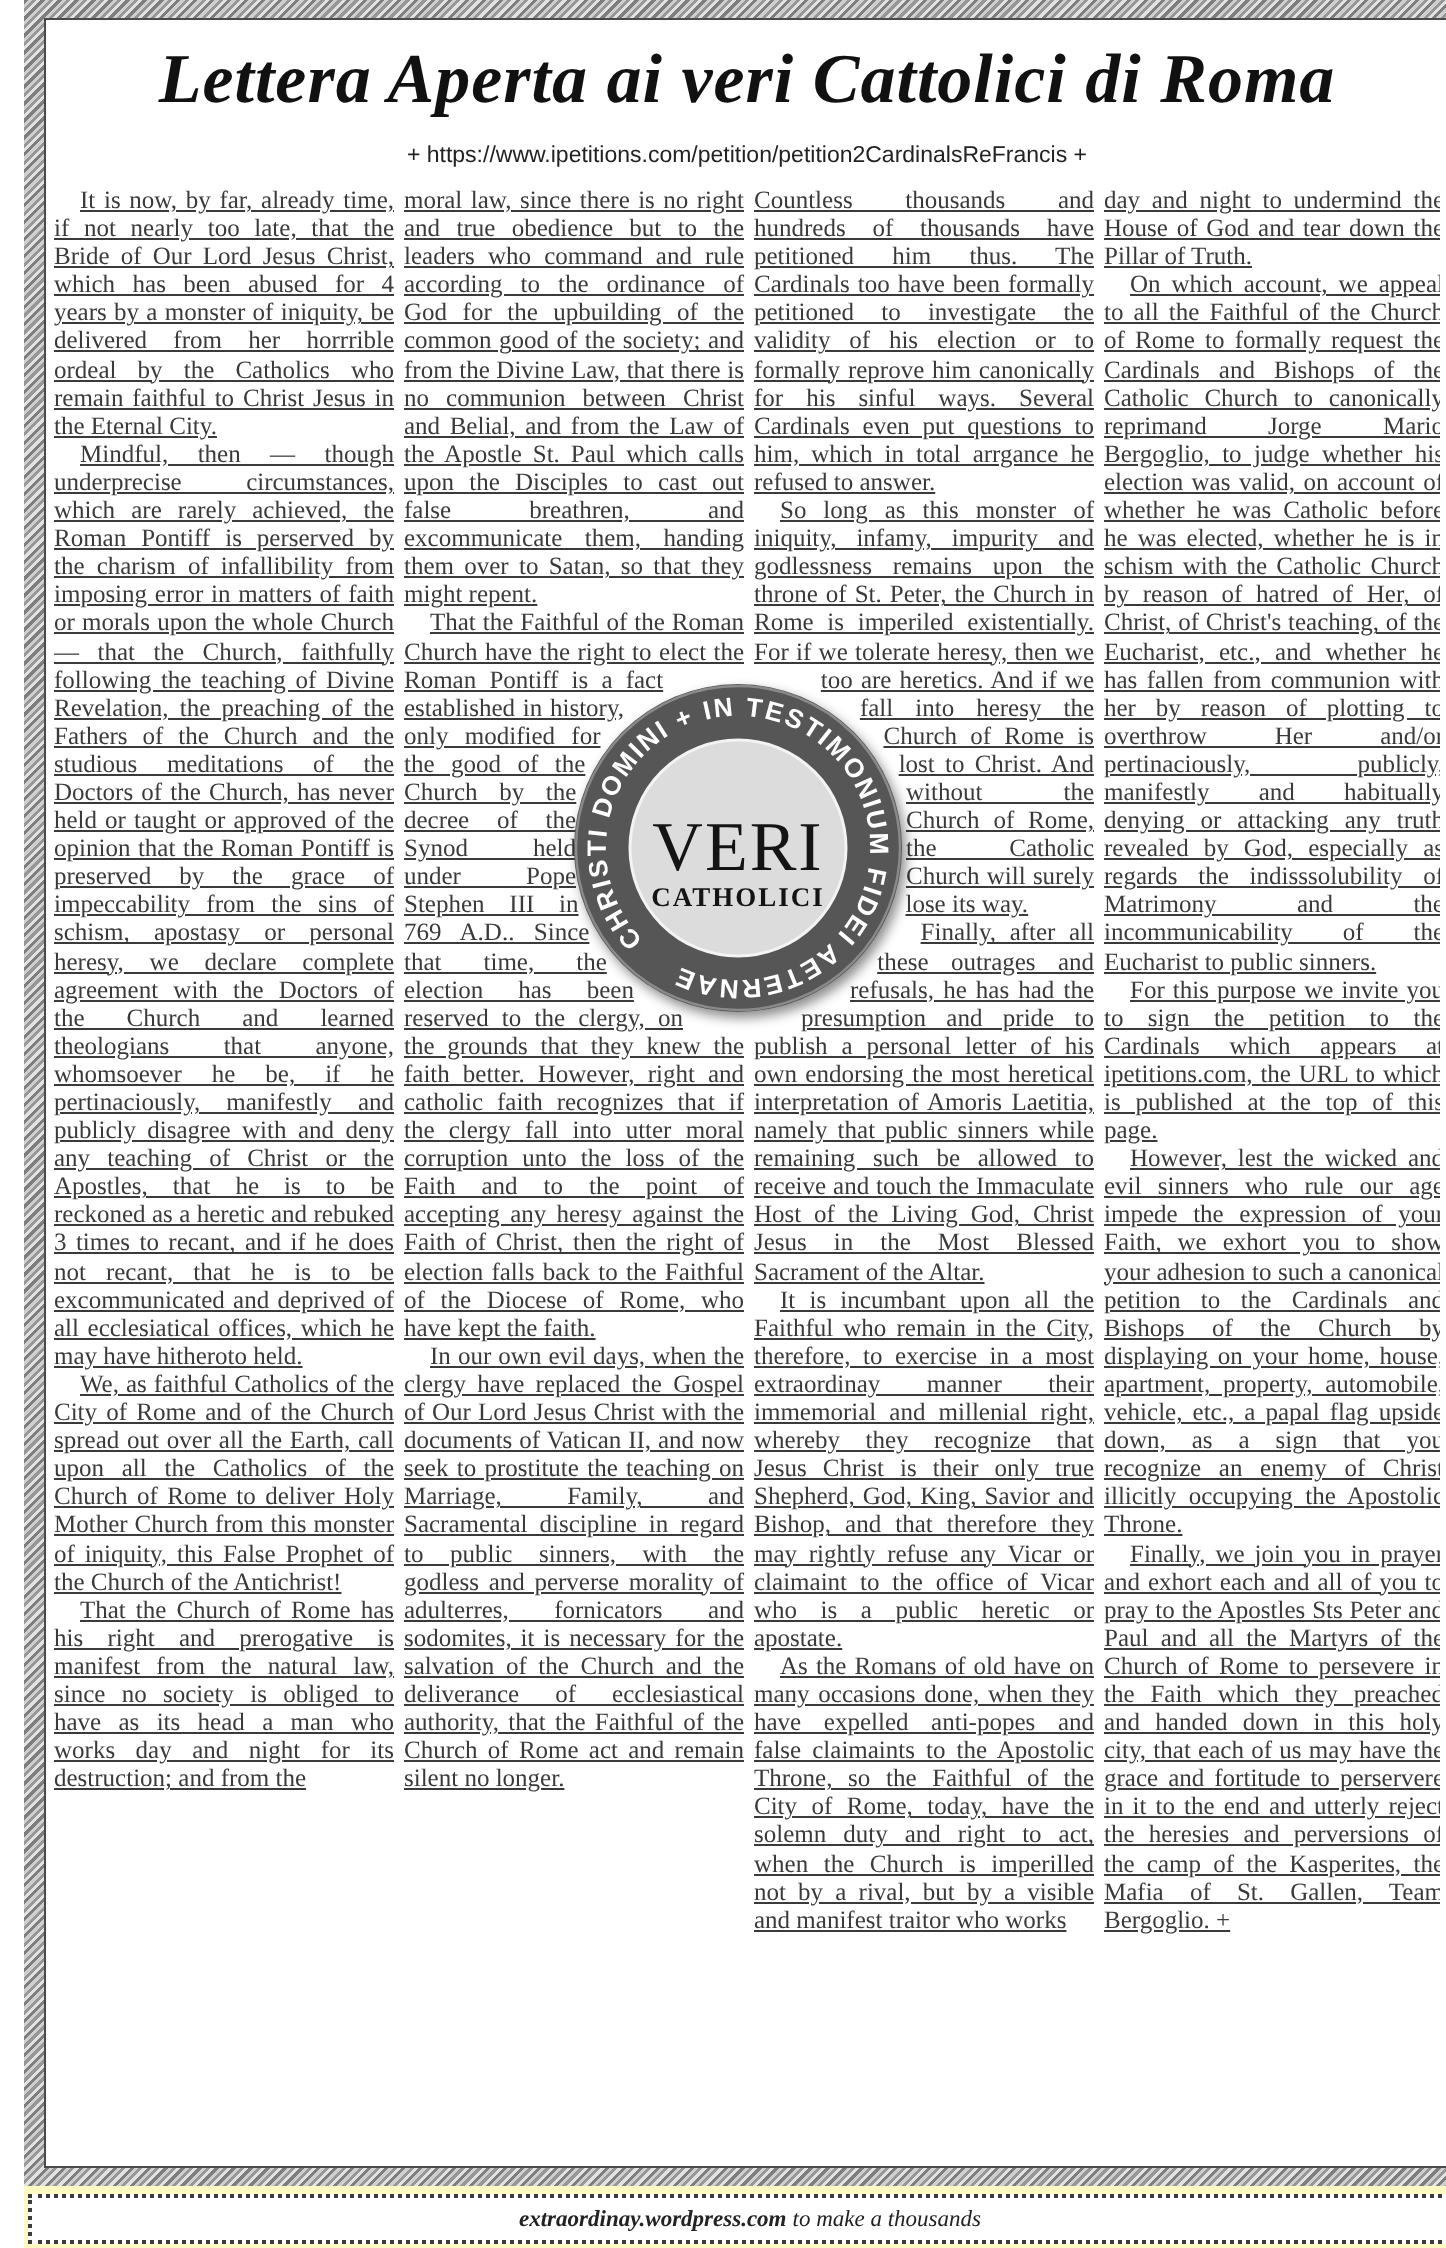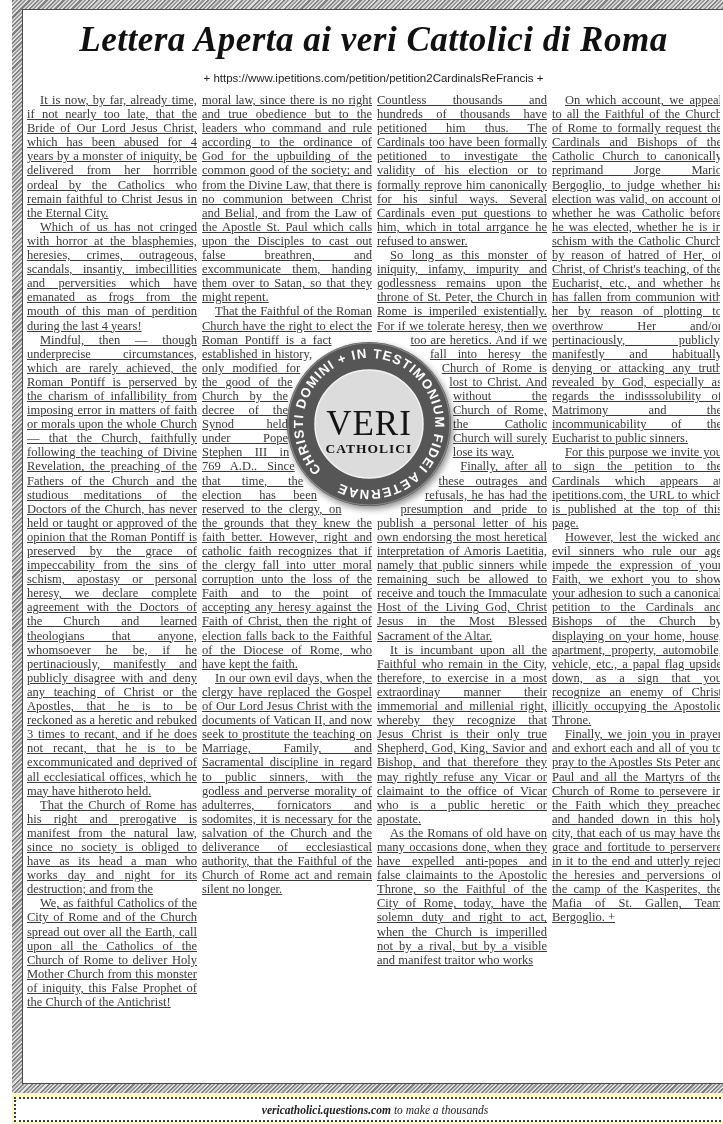--- a/index.html
+++ b/index.html
@@ -101,40 +101,40 @@
     <div class="main-box">
 
       <header>
         <h1 class="title">Lettera Aperta ai veri Cattolici di Roma</h1>
         <div class="subtitle">+ https://www.ipetitions.com/petition/petition2CardinalsReFrancis +</div>
       </header>
 
       <div class="cols">
         <div class="col">
             <p class="indent">It is now, by far, already time, if not nearly too late, that the Bride of Our Lord Jesus Christ, which has been abused for 4 years by a monster of iniquity, be delivered from her horrrible ordeal by the Catholics who remain faithful to Christ Jesus in the Eternal City.</p>
-            <p class="indent">Which of us has not cringed with horror at the blasphemies, heresies, crimes, outrageous, scandals, insantiy, imbecillities and perversities which have emanated as frogs from the mouth of this man of perdition during the last 4 years!</p>
             <p class="indent">Mindful, then — though underprecise circumstances, which are rarely achieved, the Roman Pontiff is perserved by the charism of infallibility from imposing error in matters of faith or morals upon the whole Church — that the Church, faithfully following the teaching of Divine Revelation, the preaching of the Fathers of the Church and the studious meditations of the Doctors of the Church, has never held or taught or approved of the opinion that the Roman Pontiff is preserved by the grace of impeccability from the sins of schism, apostasy or personal heresy, we declare complete agreement with the Doctors of the Church and learned theologians that anyone, whomsoever he be, if he pertinaciously, manifestly and publicly disagree with and deny any teaching of Christ or the Apostles, that he is to be reckoned as a heretic and rebuked 3 times to recant, and if he does not recant, that he is to be excommunicated and deprived of all ecclesiatical offices, which he may have hitheroto held.</p>
+            <p class="indent">We, as faithful Catholics of the City of Rome and of the Church spread out over all the Earth, call upon all the Catholics of the Church of Rome to deliver Holy Mother Church from this monster of iniquity, this False Prophet of the Church of the Antichrist!</p>
             <p class="indent">That the Church of Rome has his right and prerogative is manifest from the natural law, since no society is obliged to have as its head a man who works day and night for its destruction; and from the</p>
-            <p class="indent">We, as faithful Catholics of the City of Rome and of the Church spread out over all the Earth, call upon all the Catholics of the Church of Rome to deliver Holy Mother Church from this monster of iniquity, this False Prophet of the Church of the Antichrist!</p>
           </div>
         <div class="col">
           <div class="sp sp-right"></div>
         <p>moral law, since there is no right and true obedience but to the leaders who command and rule according to the ordinance of God for the upbuilding of the common good of the society; and from the Divine Law, that there is no communion between Christ and Belial, and from the Law of the Apostle St. Paul which calls upon the Disciples to cast out false breathren, and excommunicate them, handing them over to Satan, so that they might repent.</p>
             <p class="indent">That the Faithful of the Roman Church have the right to elect the Roman Pontiff is a fact established in history, only modified for the good of the Church by the decree of the Synod held under Pope Stephen III in 769 A.D.. Since that time, the election has been reserved to the clergy, on the grounds that they knew the faith better. However, right and catholic faith recognizes that if the clergy fall into utter moral corruption unto the loss of the Faith and to the point of accepting any heresy against the Faith of Christ, then the right of election falls back to the Faithful of the Diocese of Rome, who have kept the faith.</p>
             <p class="indent">In our own evil days, when the clergy have replaced the Gospel of Our Lord Jesus Christ with the documents of Vatican II, and now seek to prostitute the teaching on Marriage, Family, and Sacramental discipline in regard to public sinners, with the godless and perverse morality of adulterres, fornicators and sodomites, it is necessary for the salvation of the Church and the deliverance of ecclesiastical authority, that the Faithful of the Church of Rome act and remain silent no longer.</p>
           </div>
         <div class="col">
           <div class="sp sp-left"></div>
         <p>Countless thousands and hundreds of thousands have petitioned him thus. The Cardinals too have been formally petitioned to investigate the validity of his election or to formally reprove him canonically for his sinful ways. Several Cardinals even put questions to him, which in total arrgance he refused to answer.</p>
             <p class="indent">So long as this monster of iniquity, infamy, impurity and godlessness remains upon the throne of St. Peter, the Church in Rome is imperiled existentially. For if we tolerate heresy, then we too are heretics. And if we fall into heresy the Church of Rome is lost to Christ. And without the Church of Rome, the Catholic Church will surely lose its way.</p>
             <p class="indent">Finally, after all these outrages and refusals, he has had the presumption and pride to publish a personal letter of his own endorsing the most heretical interpretation of Amoris Laetitia, namely that public sinners while remaining such be allowed to receive and touch the Immaculate Host of the Living God, Christ Jesus in the Most Blessed Sacrament of the Altar.</p>
             <p class="indent">It is incumbant upon all the Faithful who remain in the City, therefore, to exercise in a most extraordinay manner their immemorial and millenial right, whereby they recognize that Jesus Christ is their only true Shepherd, God, King, Savior and Bishop, and that therefore they may rightly refuse any Vicar or claimaint to the office of Vicar who is a public heretic or apostate.</p>
             <p class="indent">As the Romans of old have on many occasions done, when they have expelled anti-popes and false claimaints to the Apostolic Throne, so the Faithful of the City of Rome, today, have the solemn duty and right to act, when the Church is imperilled not by a rival, but by a visible and manifest traitor who works</p>
           </div>
         <div class="col">
+            <p>day and night to undermind the House of God and tear down the Pillar of Truth.</p>
             <p class="indent">On which account, we appeal to all the Faithful of the Church of Rome to formally request the Cardinals and Bishops of the Catholic Church to canonically reprimand Jorge Mario Bergoglio, to judge whether his election was valid, on account of whether he was Catholic before he was elected, whether he is in schism with the Catholic Church by reason of hatred of Her, of Christ, of Christ's teaching, of the Eucharist, etc., and whether he has fallen from communion with her by reason of plotting to overthrow Her and/or pertinaciously, publicly, manifestly and habitually denying or attacking any truth revealed by God, especially as regards the indisssolubility of Matrimony and the incommunicability of the Eucharist to public sinners.</p>
             <p class="indent">For this purpose we invite you to sign the petition to the Cardinals which appears at ipetitions.com, the URL to which is published at the top of this page.</p>
             <p class="indent">However, lest the wicked and evil sinners who rule our age impede the expression of your Faith, we exhort you to show your adhesion to such a canonical petition to the Cardinals and Bishops of the Church by displaying on your home, house, apartment, property, automobile, vehicle, etc., a papal flag upside down, as a sign that you recognize an enemy of Christ illicitly occupying the Apostolic Throne.</p>
             <p class="indent">Finally, we join you in prayer and exhort each and all of you to pray to the Apostles Sts Peter and Paul and all the Martyrs of the Church of Rome to persevere in the Faith which they preached and handed down in this holy city, that each of us may have the grace and fortitude to perservere in it to the end and utterly reject the heresies and perversions of the camp of the Kasperites, the Mafia of St. Gallen, Team Bergoglio. +</p>
           </div>
       </div>
 
     </div>
   </div>
 
@@ -146,17 +146,17 @@
       <path id="ringpath" d="M 36.3 129.7 A 66 66 0 0 1 129.7 36.3 A 66 66 0 0 1 36.3 129.7" fill="none"></path>
       <text font-family="&quot;Liberation Sans&quot;, sans-serif" font-size="13.2" font-weight="bold" fill="#ffffff" letter-spacing="1.1">
         <textPath href="#ringpath" startOffset="1">CHRISTI DOMINI + IN TESTIMONIUM FIDEI AETERNAE</textPath>
       </text>
       <text x="83" y="94" text-anchor="middle" font-family="&quot;Liberation Serif&quot;, serif" font-size="35" fill="#141414" letter-spacing="1">VERI</text>
       <text x="83" y="112" text-anchor="middle" font-family="&quot;Liberation Serif&quot;, serif" font-size="13.5" font-weight="bold" fill="#141414" letter-spacing="1">CATHOLICI</text>
     </svg>
   </div>
 
   <div class="footerbar">
-      <b>vericatholici.questions.com</b>
+      <b>extraordinay.wordpress.com</b>
       <span> to make a thousands</span>
   </div>
 
 </div>
 
 </body></html>

